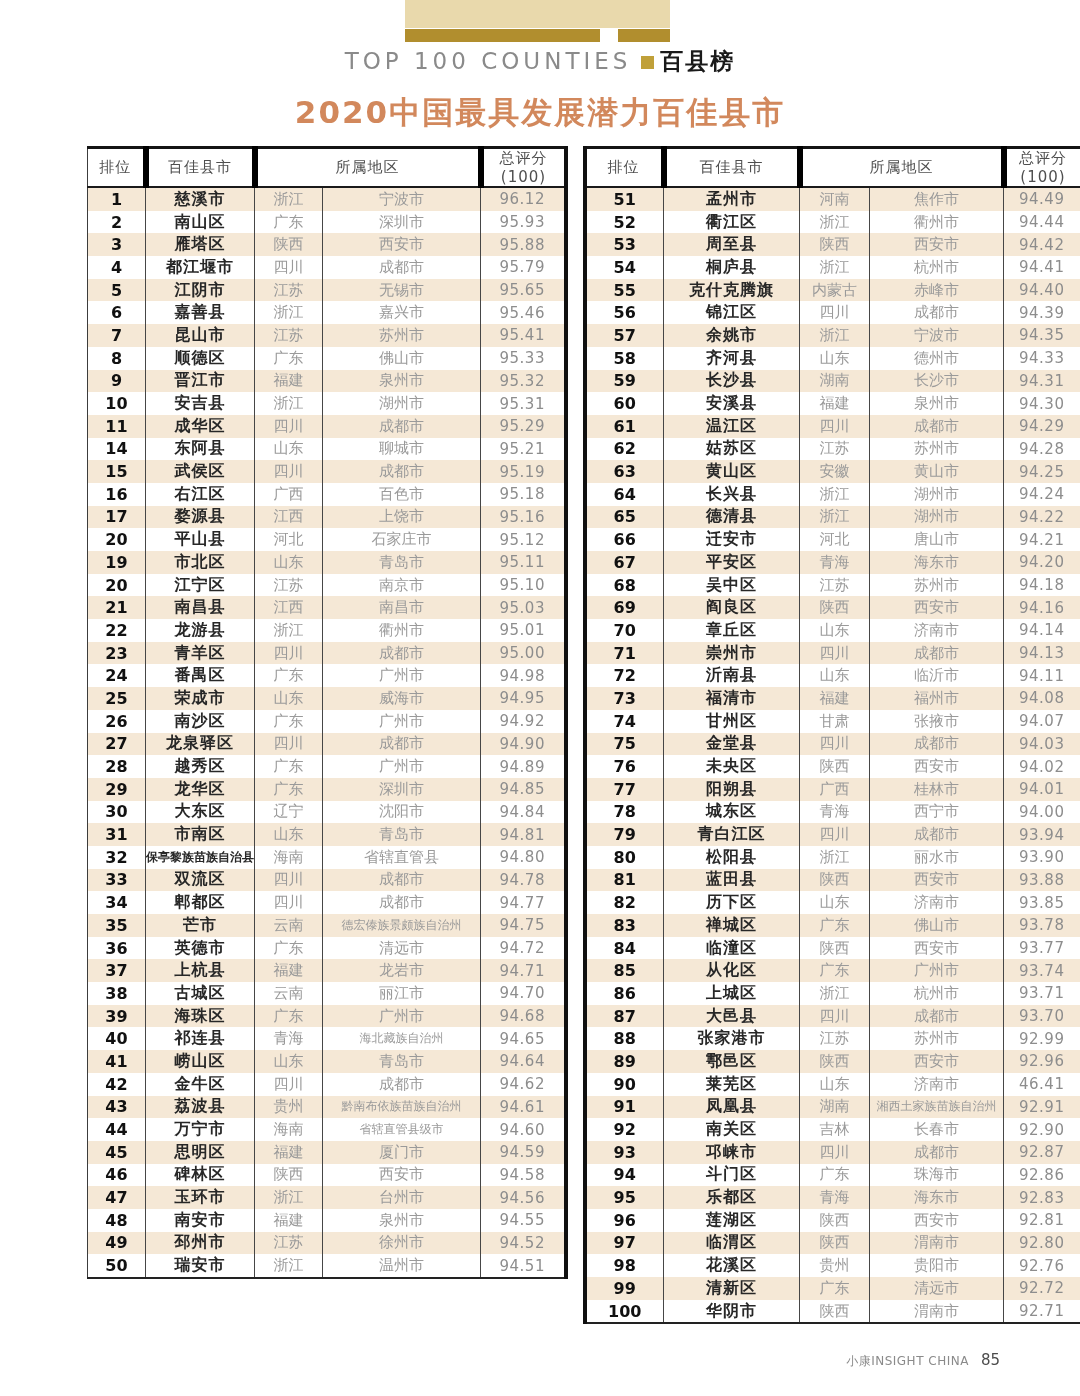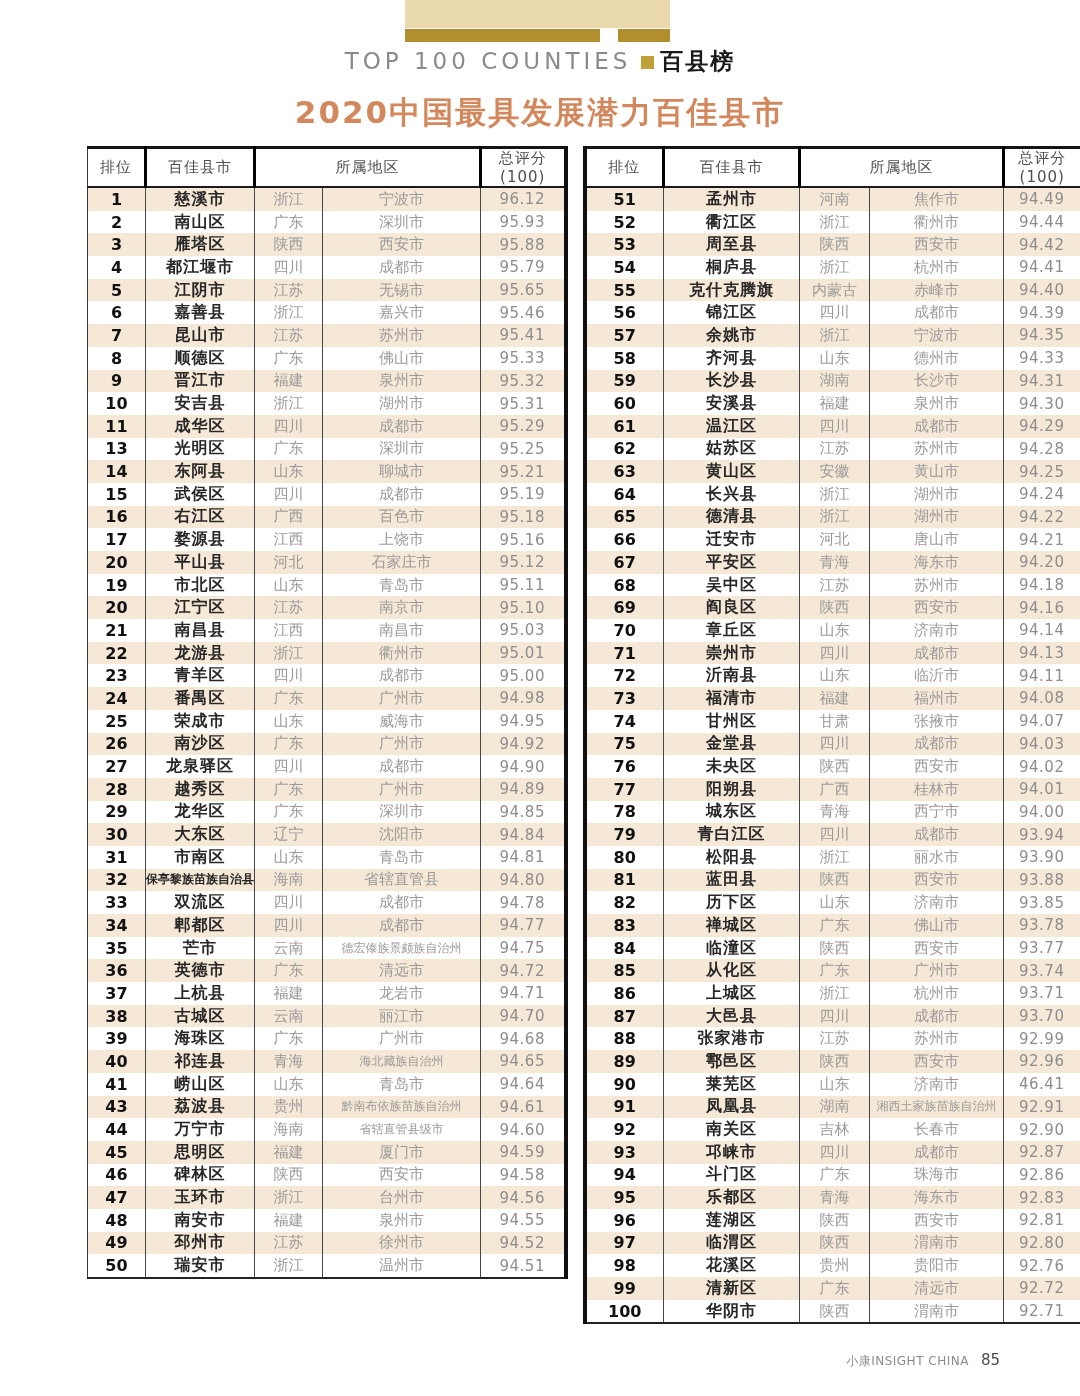--- a/index.html
+++ b/index.html
@@ -23,21 +23,21 @@
 
   
   .tables{position:absolute;left:40px;top:146px;display:flex;gap:15px;align-items:flex-start;padding-left:47px;}
   table.rank-table{border-collapse:collapse;table-layout:fixed;
                    border-top:3px solid #141414;border-bottom:2px solid #222;}
   table.rank-table.left{width:478px;border-left:1px solid #3c3c3c;border-right:4px solid #101010;}
   table.rank-table.right{width:495px;border-left:4px solid #101010;}
 
   .rank-table th{height:28px;padding:0;font-size:15px;font-weight:normal;color:#4f4f4f;
                  text-align:center;border-bottom:2px solid #1a1a1a;letter-spacing:1px;}
-  .rank-table th + th{border-left:3px solid #000000;margin-top:44px;}
+  .rank-table th + th{border-left:6px solid #000000;margin-top:44px;}
   .rank-table td{height:22.7px;padding:0;text-align:center;white-space:nowrap;overflow:hidden;}
   .rank-table td + td{border-left:1px solid #464646;}
   .rank-table tbody tr:nth-child(odd){background:#f5e8d6;}
 
   td.rank{font-weight:bold;color:#111;font-size:16px;}
   td.county{font-weight:bold;color:#272727;font-size:16px;letter-spacing:1px;}
   td.province,td.city{color:#9a9a9a;font-size:15px;}
   td.score{color:#8d8d8d;font-size:15px;letter-spacing:0.5px;}
   td.small{font-size:12px;letter-spacing:0;}
   td.small-bold{font-size:12px;letter-spacing:0;}
@@ -157,27 +157,20 @@
             <td class="score">95.31</td>
           </tr>
           <tr>
             <td class="rank">11</td>
             <td class="county">成华区</td>
             <td class="province">四川</td>
             <td class="city">成都市</td>
             <td class="score">95.29</td>
           </tr>
           <tr>
-            <td class="rank">13</td>
-            <td class="county">光明区</td>
-            <td class="province">广东</td>
-            <td class="city">深圳市</td>
-            <td class="score">95.25</td>
-          </tr>
-          <tr>
             <td class="rank">14</td>
             <td class="county">东阿县</td>
             <td class="province">山东</td>
             <td class="city">聊城市</td>
             <td class="score">95.21</td>
           </tr>
           <tr>
             <td class="rank">15</td>
             <td class="county">武侯区</td>
             <td class="province">四川</td>
@@ -358,20 +351,27 @@
             <td class="province">青海</td>
             <td class="city small">海北藏族自治州</td>
             <td class="score">94.65</td>
           </tr>
           <tr>
             <td class="rank">41</td>
             <td class="county">崂山区</td>
             <td class="province">山东</td>
             <td class="city">青岛市</td>
             <td class="score">94.64</td>
+          </tr>
+          <tr>
+            <td class="rank">42</td>
+            <td class="county">金牛区</td>
+            <td class="province">四川</td>
+            <td class="city">成都市</td>
+            <td class="score">94.62</td>
           </tr>
           <tr>
             <td class="rank">43</td>
             <td class="county">荔波县</td>
             <td class="province">贵州</td>
             <td class="city small">黔南布依族苗族自治州</td>
             <td class="score">94.61</td>
           </tr>
           <tr>
             <td class="rank">44</td>

